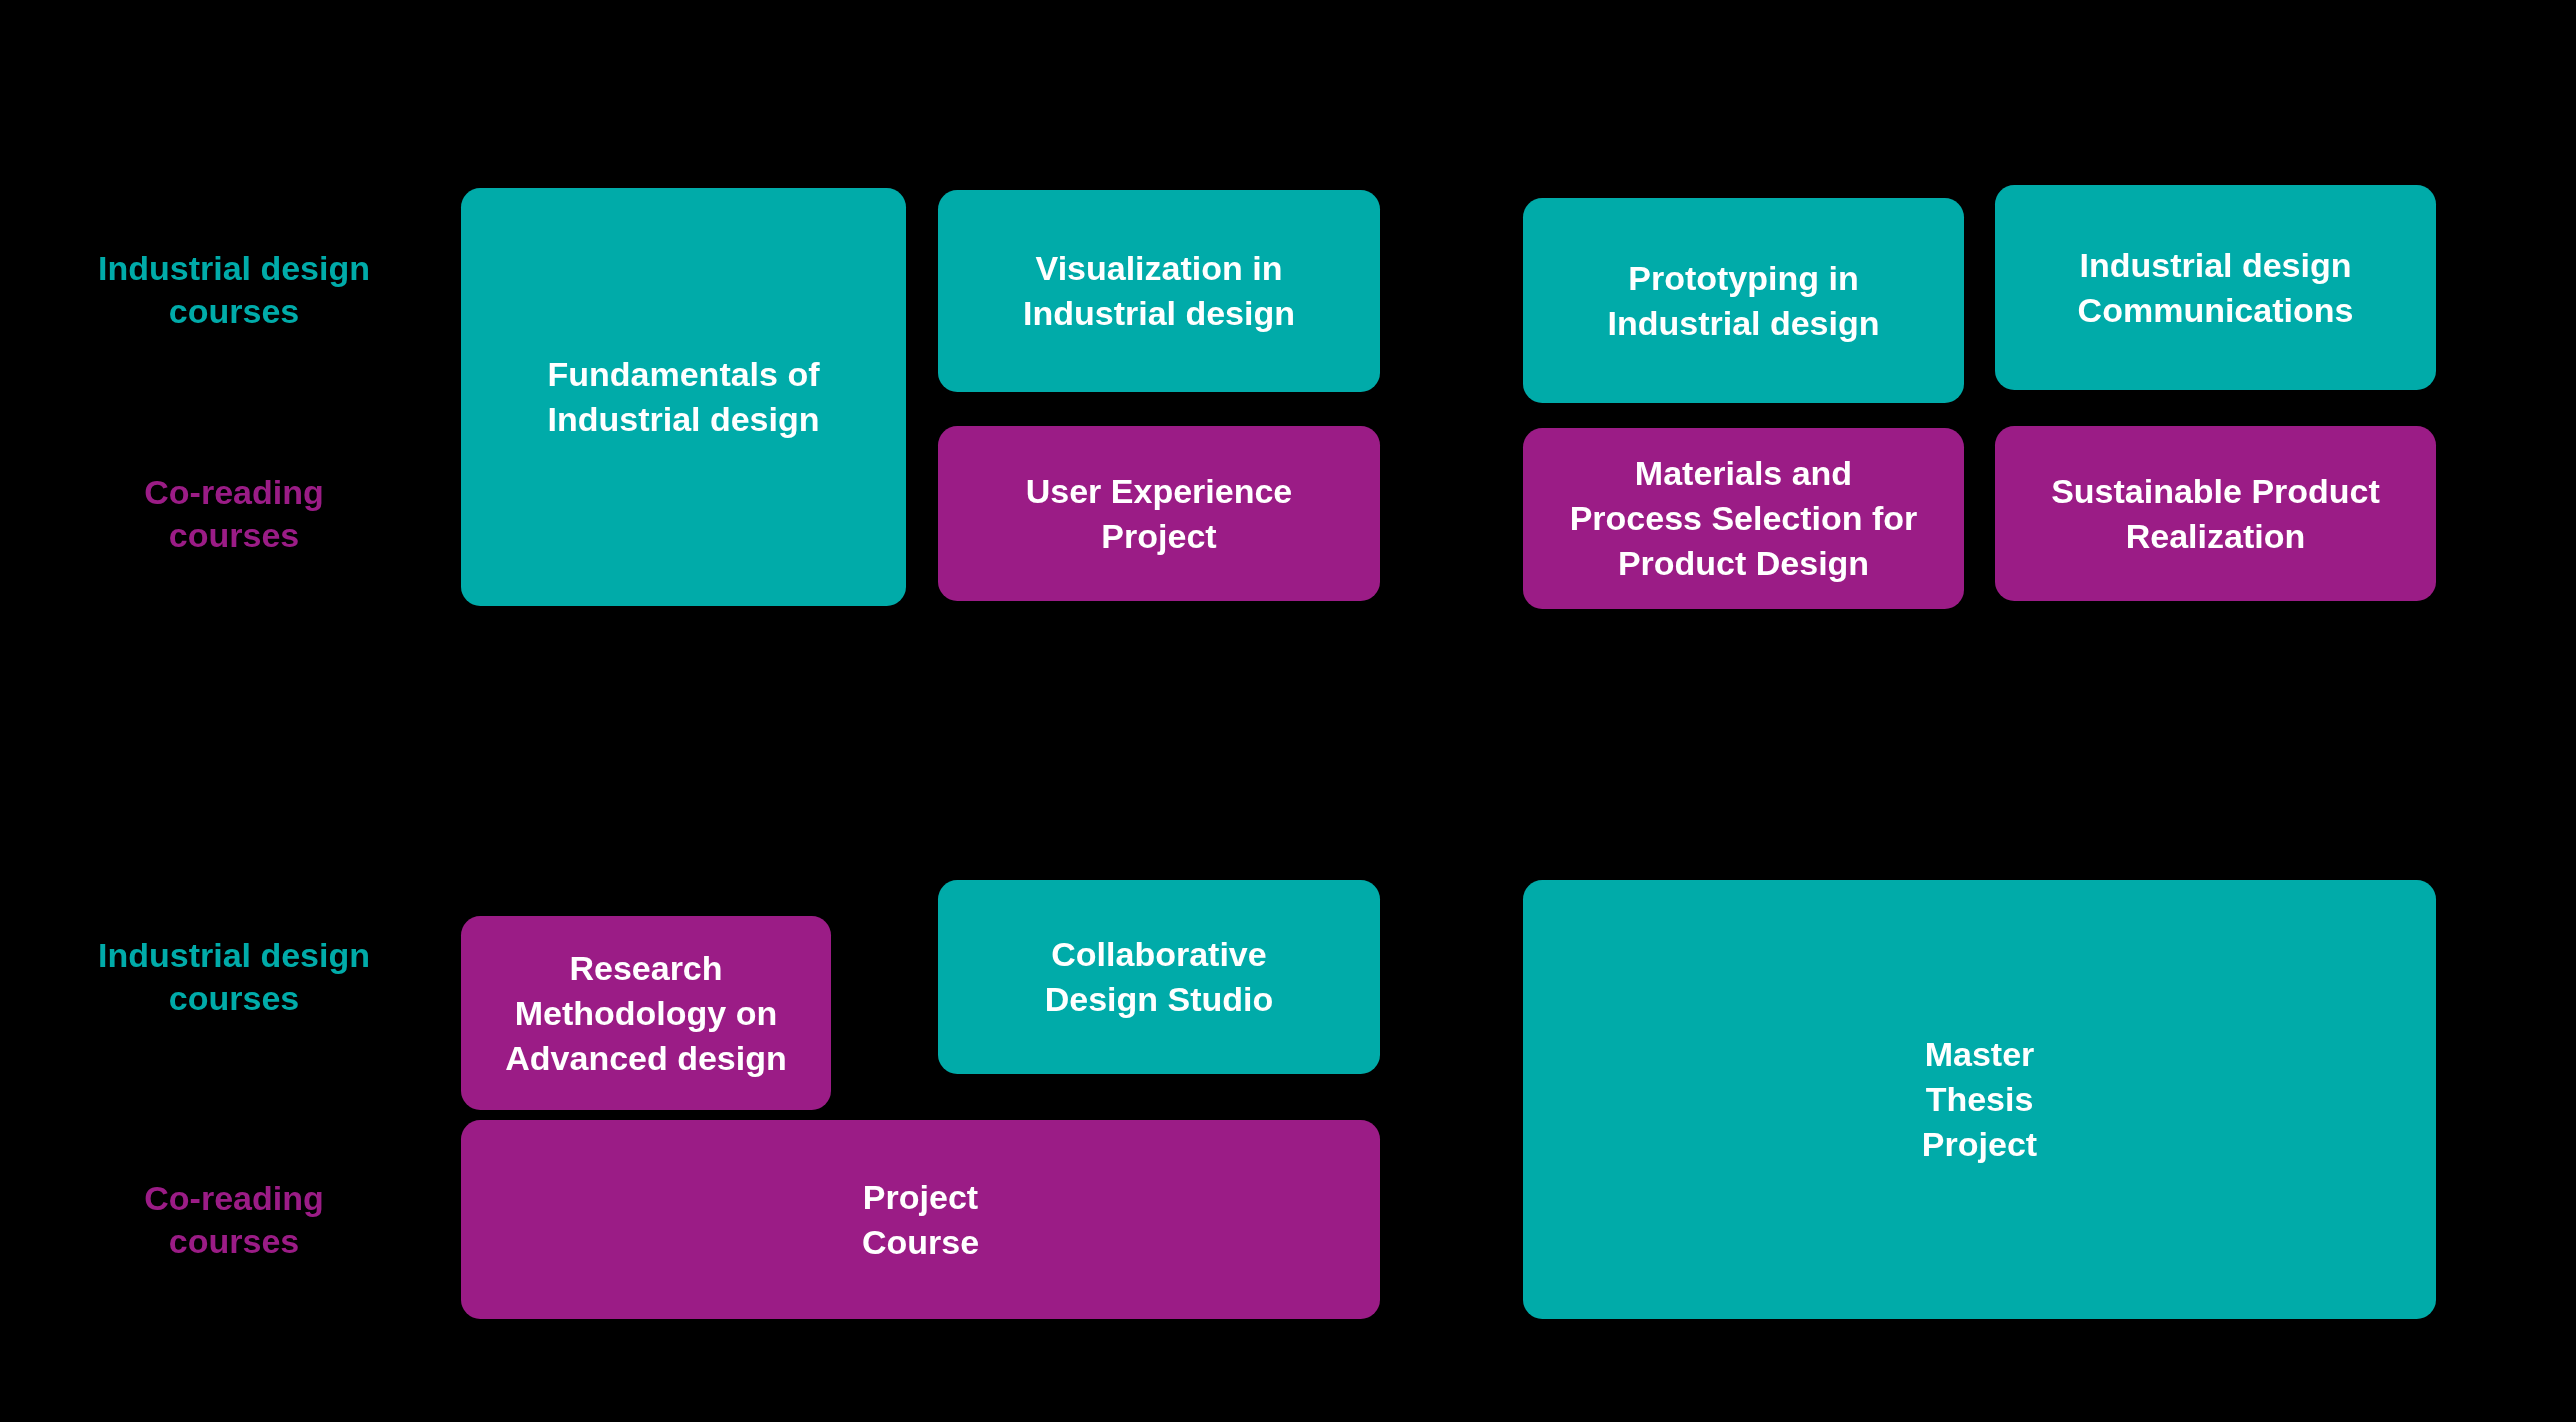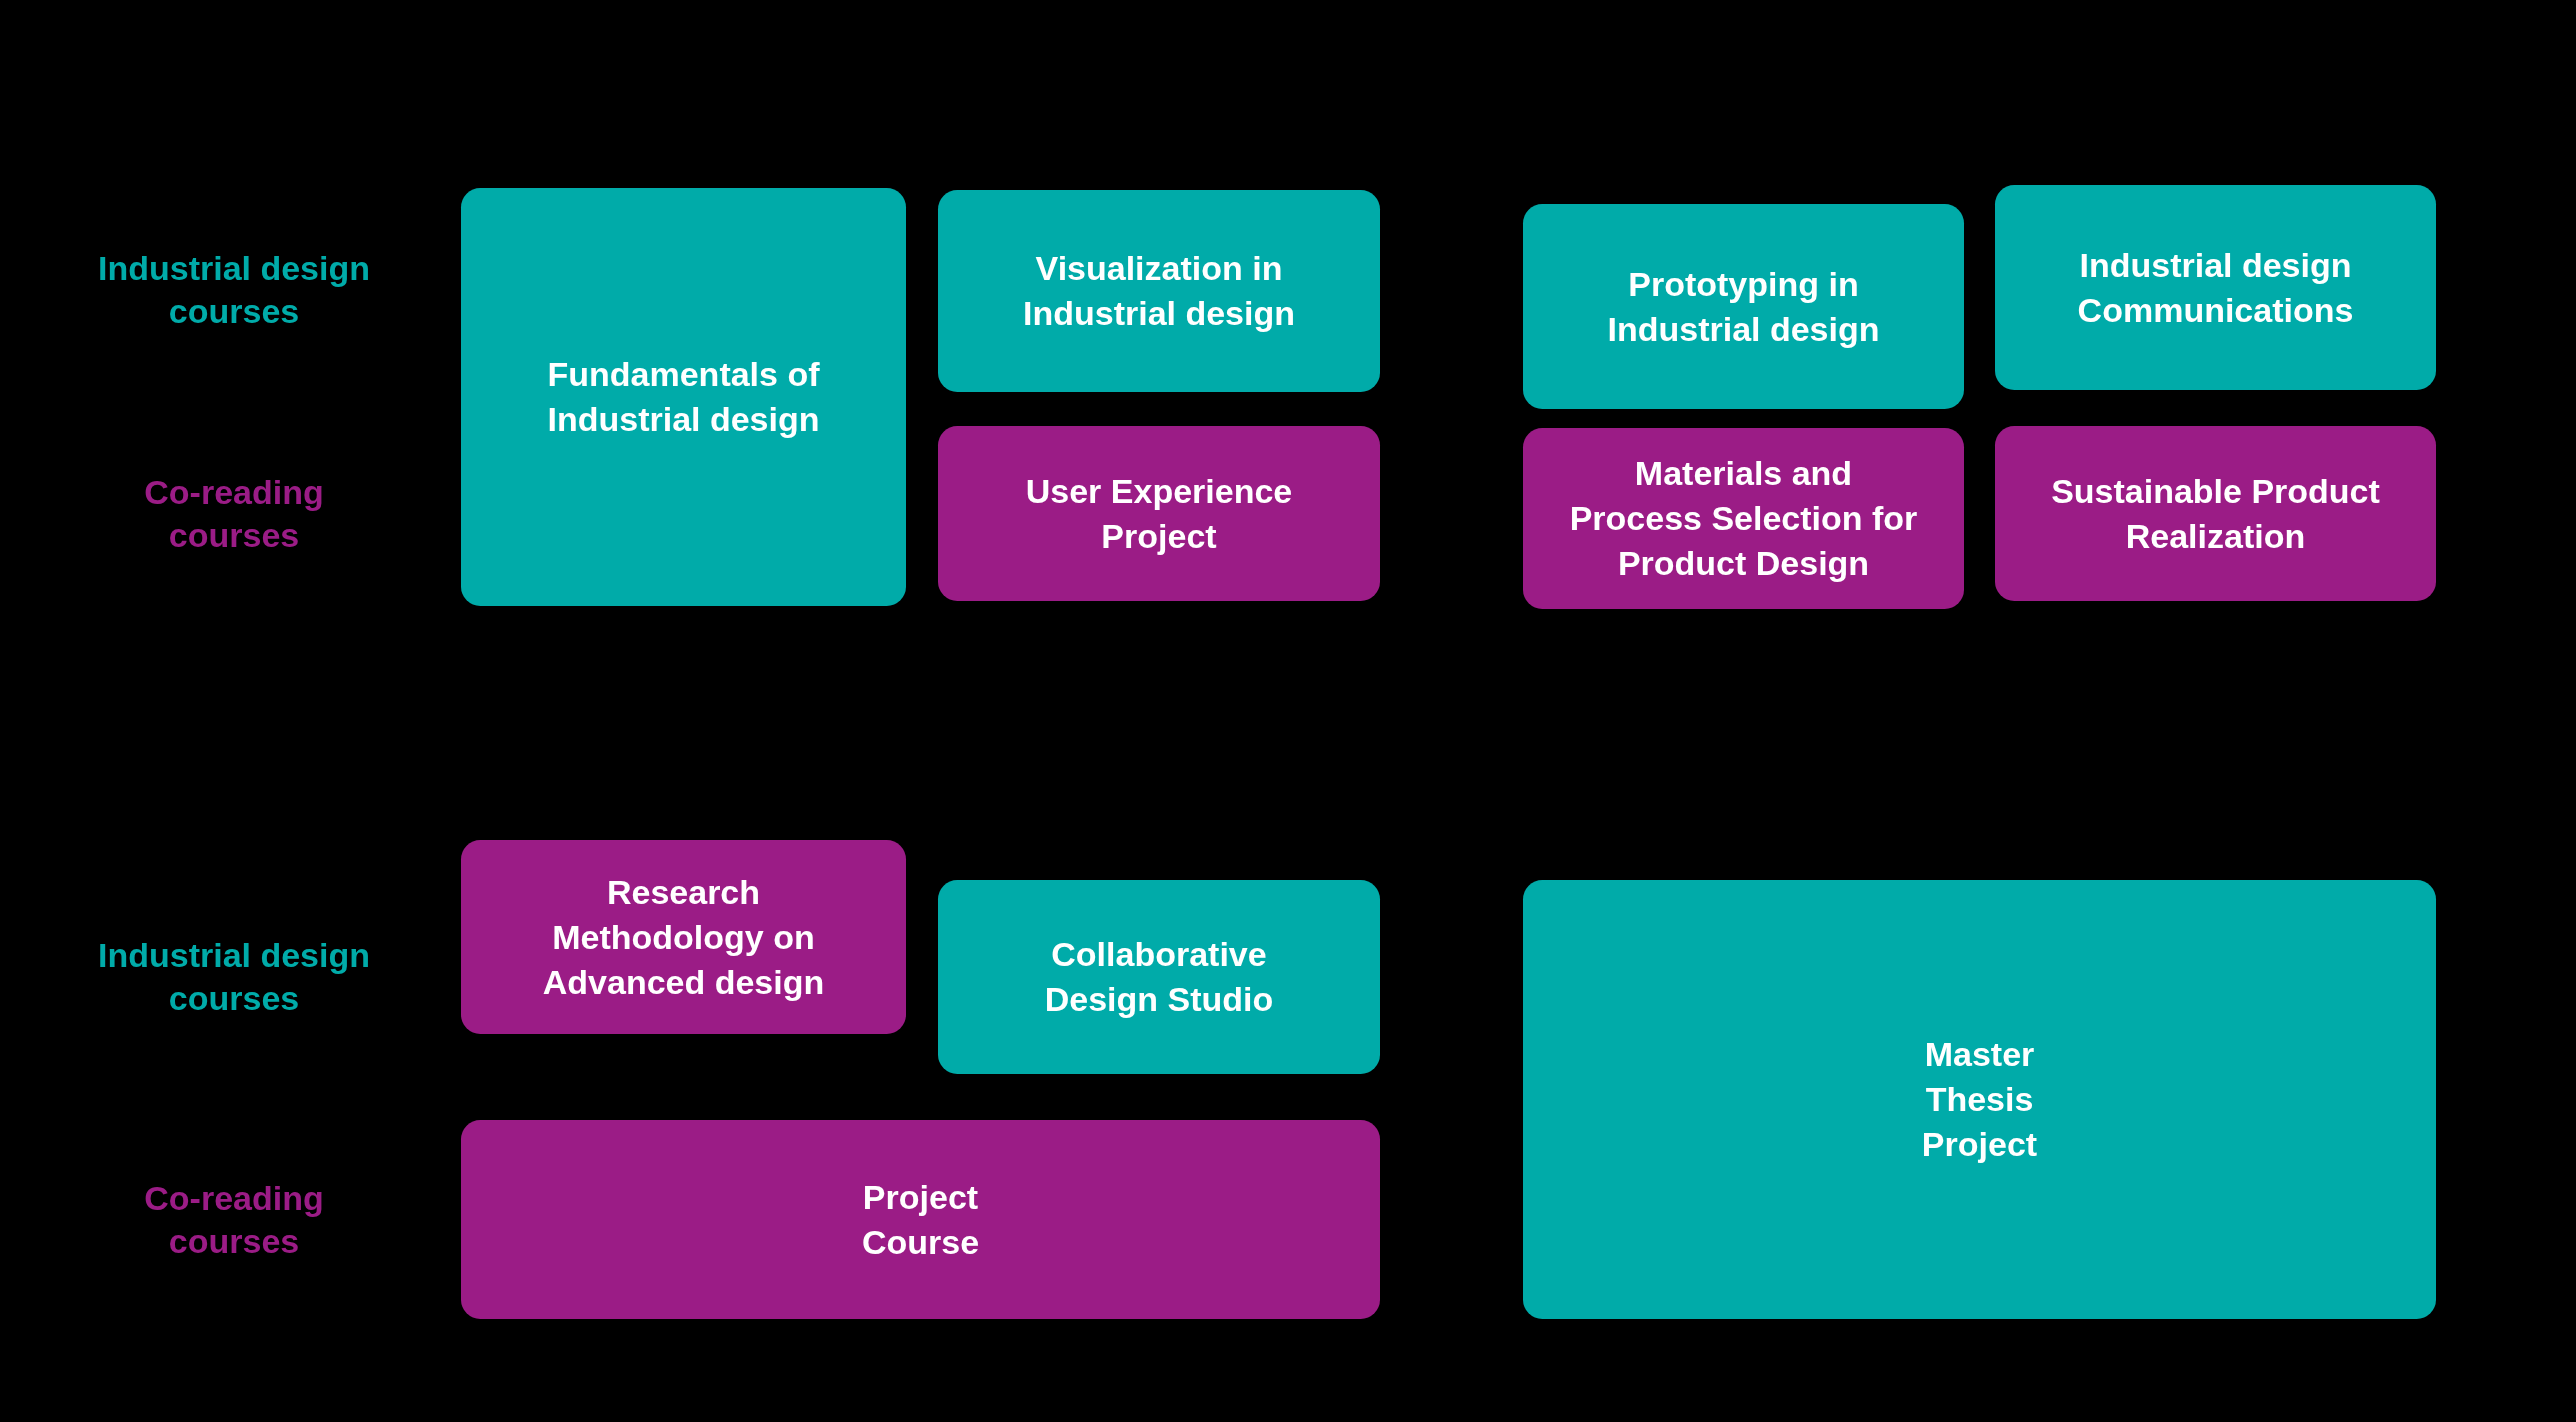--- a/index.html
+++ b/index.html
@@ -69,21 +69,21 @@
   <div class="box teal" style="left:930px;top:190px;width:442px;height:202px">
     <span class="line">Visualization in</span>
     <span class="line">Industrial design</span>
   </div>
 
   <div class="box purple" style="left:930px;top:426px;width:442px;height:175px">
     <span class="line">User Experience</span>
     <span class="line">Project</span>
   </div>
 
-  <div class="box teal" style="left:1515px;top:204px;width:441px;height:205px">
+  <div class="box teal" style="left:1515px;top:198px;width:441px;height:205px">
     <span class="line">Prototyping in</span>
     <span class="line">Industrial design</span>
   </div>
 
   <div class="box purple" style="left:1515px;top:428px;width:441px;height:181px">
     <span class="line">Materials and</span>
     <span class="line">Process Selection for</span>
     <span class="line">Product Design</span>
   </div>
 
@@ -99,21 +99,21 @@
 
   <div class="row-label teal-text" style="left:33px;top:880px;width:386px;height:194px">
     <span class="line">Industrial design</span>
     <span class="line">courses</span>
   </div>
   <div class="row-label purple-text" style="left:33px;top:1120px;width:386px;height:199px">
     <span class="line">Co-reading</span>
     <span class="line">courses</span>
   </div>
 
-  <div class="box purple" style="left:453px;top:840px;width:445px;height:194px">
+  <div class="box purple" style="left:453px;top:916px;width:370px;height:194px">
     <span class="line">Research</span>
     <span class="line">Methodology on</span>
     <span class="line">Advanced design</span>
   </div>
 
   <div class="box teal" style="left:930px;top:880px;width:442px;height:194px">
     <span class="line">Collaborative</span>
     <span class="line">Design Studio</span>
   </div>
 

